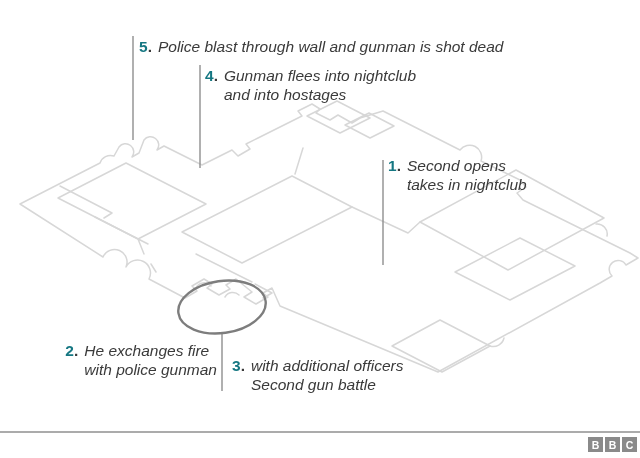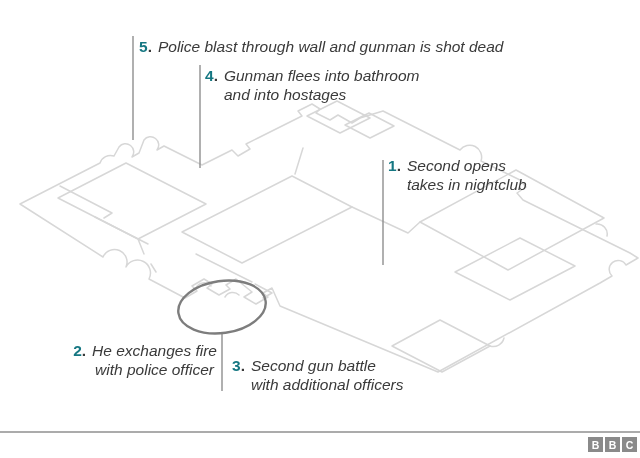--- a/index.html
+++ b/index.html
@@ -17,21 +17,21 @@
     align-items:flex-start;
     font-size:15.5px;
     line-height:19px;
     color:#3a3a3a;
     white-space:nowrap;
   }
   .label .numwrap{font-weight:700;}
   .label .num{color:#157782;}
   .label .dot{color:#3a3a3a;}
   .label .txtcol{margin-left:6px;font-style:italic;}
-  .label.right .txtcol{text-align:center;}
+  .label.right .txtcol{text-align:left;}
   .hrule{
     position:absolute;
     left:0;top:431px;
     width:640px;height:2px;
     background:#ababab;
   }
   .bbc{
     position:absolute;
     top:437px;right:3px;
     display:flex;
@@ -115,36 +115,36 @@
     <span class="txtcol">
       <div>Second opens</div>
       <div>takes in nightclub</div>
     </span>
   </div>
 
   <div class="label right" style="right:423px;top:341px;">
     <span class="numwrap"><span class="num">2</span><span class="dot">.</span></span>
     <span class="txtcol">
       <div>He exchanges fire</div>
-      <div>with police officer</div>
+      <div>with police gunman</div>
     </span>
   </div>
 
   <div class="label" style="left:232px;top:356px;">
     <span class="numwrap"><span class="num">3</span><span class="dot">.</span></span>
     <span class="txtcol">
+      <div>with additional officers</div>
       <div>Second gun battle</div>
-      <div>with additional officers</div>
     </span>
   </div>
 
   <div class="label" style="left:205px;top:66px;">
     <span class="numwrap"><span class="num">4</span><span class="dot">.</span></span>
     <span class="txtcol">
-      <div>Gunman flees into bathroom</div>
+      <div>Gunman flees into nightclub</div>
       <div>and into hostages</div>
     </span>
   </div>
 
   <div class="label" style="left:139px;top:37px;">
     <span class="numwrap"><span class="num">5</span><span class="dot">.</span></span>
     <span class="txtcol">
       <div>Police blast through wall and gunman is shot dead</div>
     </span>
   </div>

